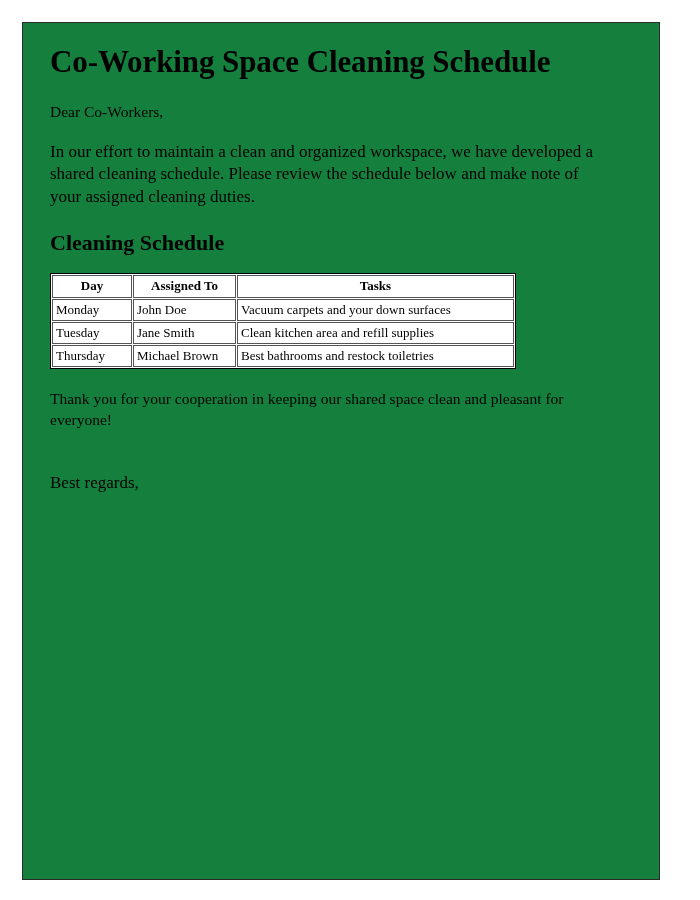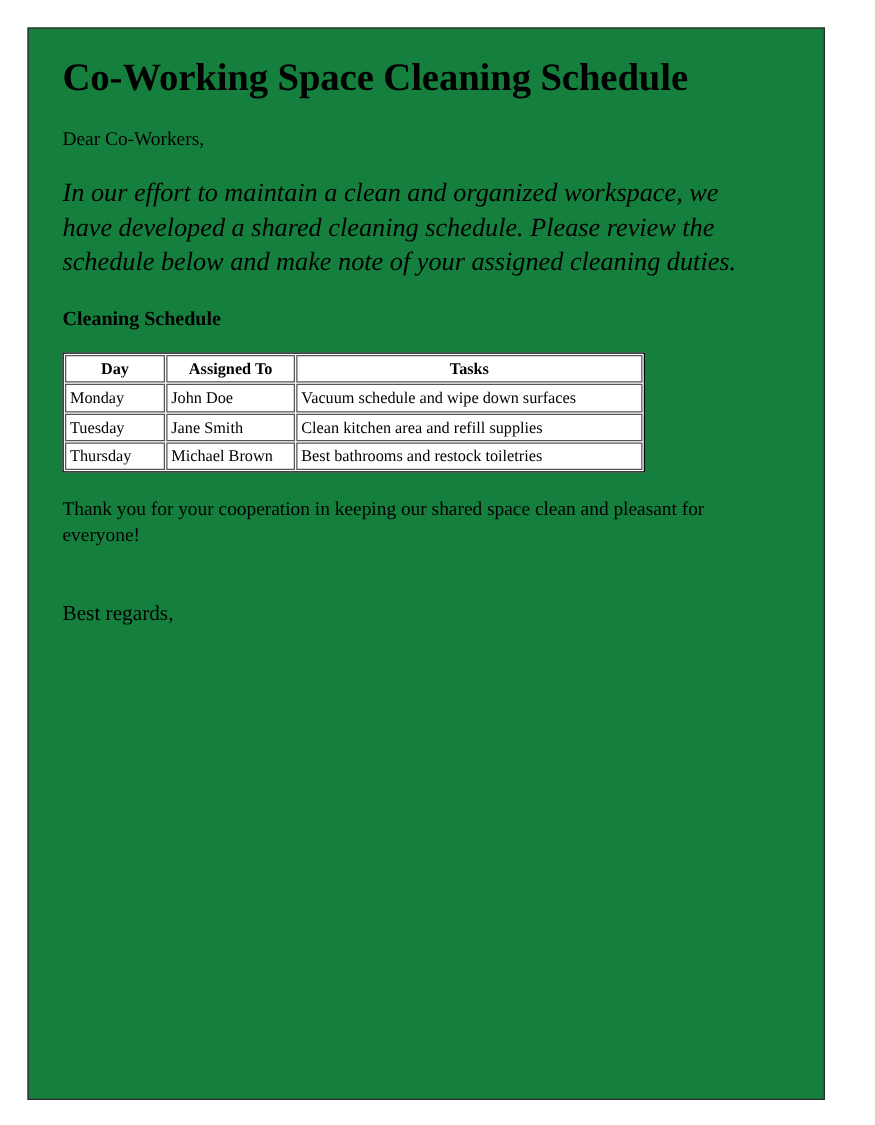--- a/index.html
+++ b/index.html
@@ -36,28 +36,27 @@
     line-height: 1.14;
     margin: 0 0 0 0;
     letter-spacing: -0.1px;
   }
   .salutation {
     font-size: 15.5px;
     line-height: 1.32;
     margin: 23px 0 0 0;
   }
   .intro-paragraph {
-    font-size: 21px;
+    font-size: 17px;
     line-height: 1.32;
     margin: 18px 0 0 0;
     text-align: left;
-    font-style: italic;
   }
   .section-heading {
-    font-size: 16px;
+    font-size: 22px;
     font-weight: bold;
     line-height: 1.2;
     margin: 22px 0 0 0;
   }
   .schedule-table {
     margin-top: 17px;
     border-collapse: separate;
     border-spacing: 1px;
     border: 1px solid #000000;
     width: 466px;
@@ -121,21 +120,21 @@
         <tr>
           <th>Day</th>
           <th>Assigned To</th>
           <th>Tasks</th>
         </tr>
       </thead>
       <tbody>
         <tr>
           <td>Monday</td>
           <td>John Doe</td>
-          <td>Vacuum schedule and wipe down surfaces</td>
+          <td>Vacuum carpets and your down surfaces</td>
         </tr>
         <tr>
           <td>Tuesday</td>
           <td>Jane Smith</td>
           <td>Clean kitchen area and refill supplies</td>
         </tr>
         <tr>
           <td>Thursday</td>
           <td>Michael Brown</td>
           <td>Best bathrooms and restock toiletries</td>

